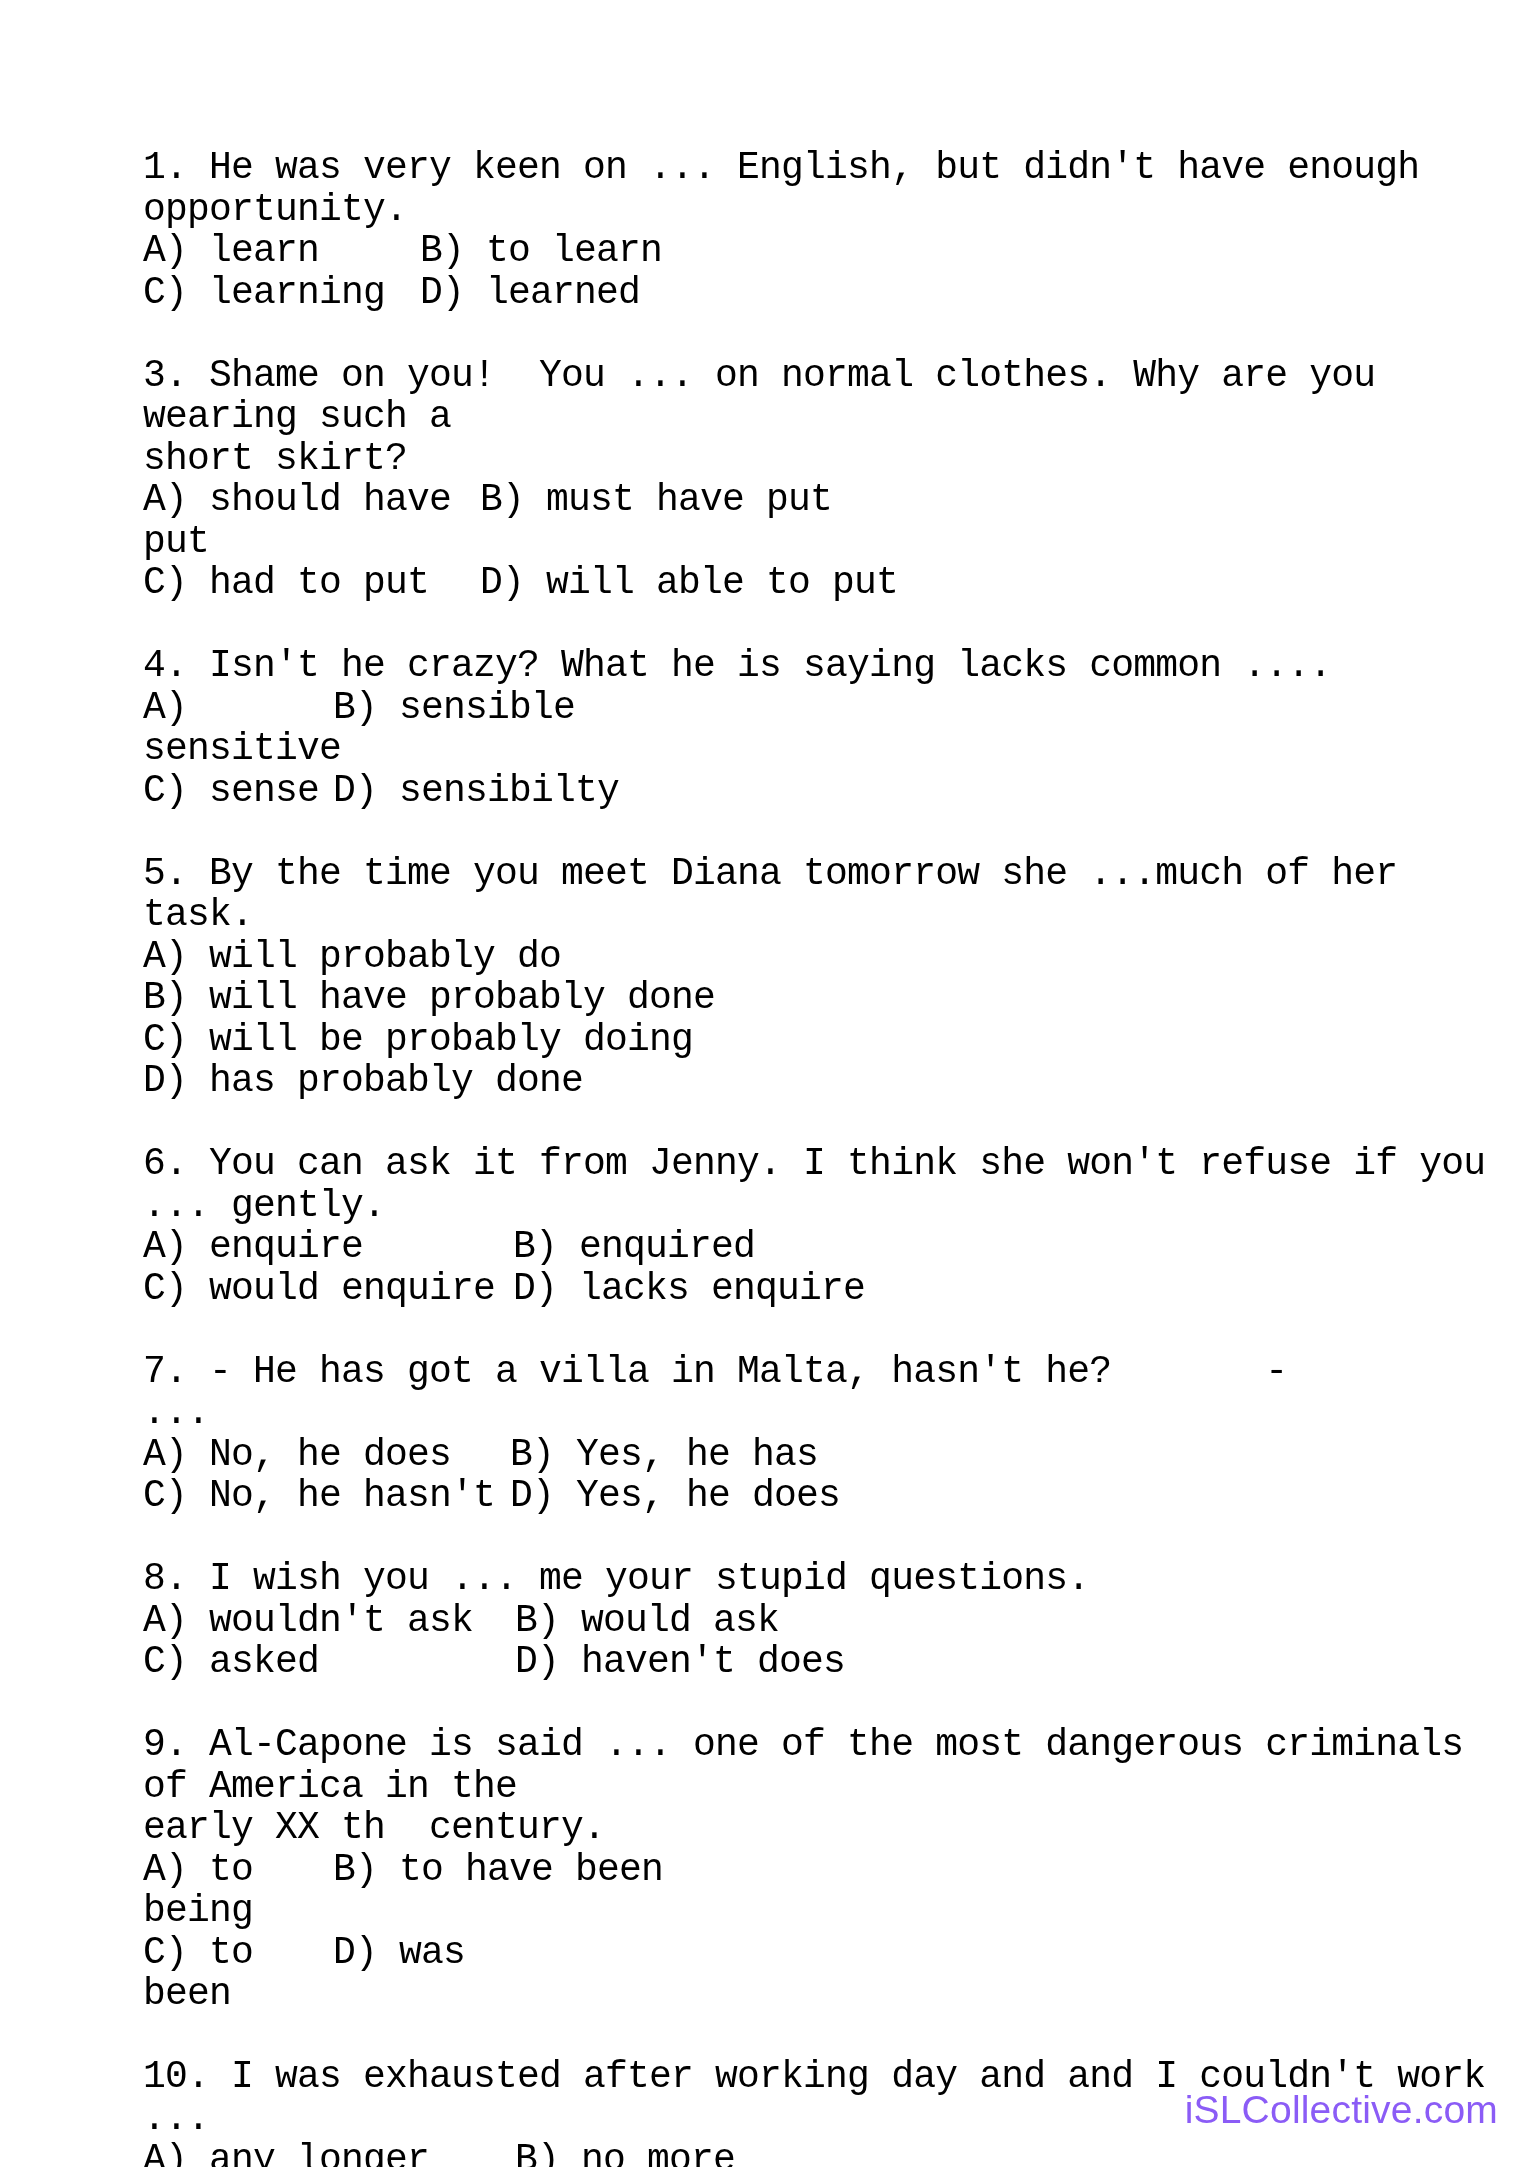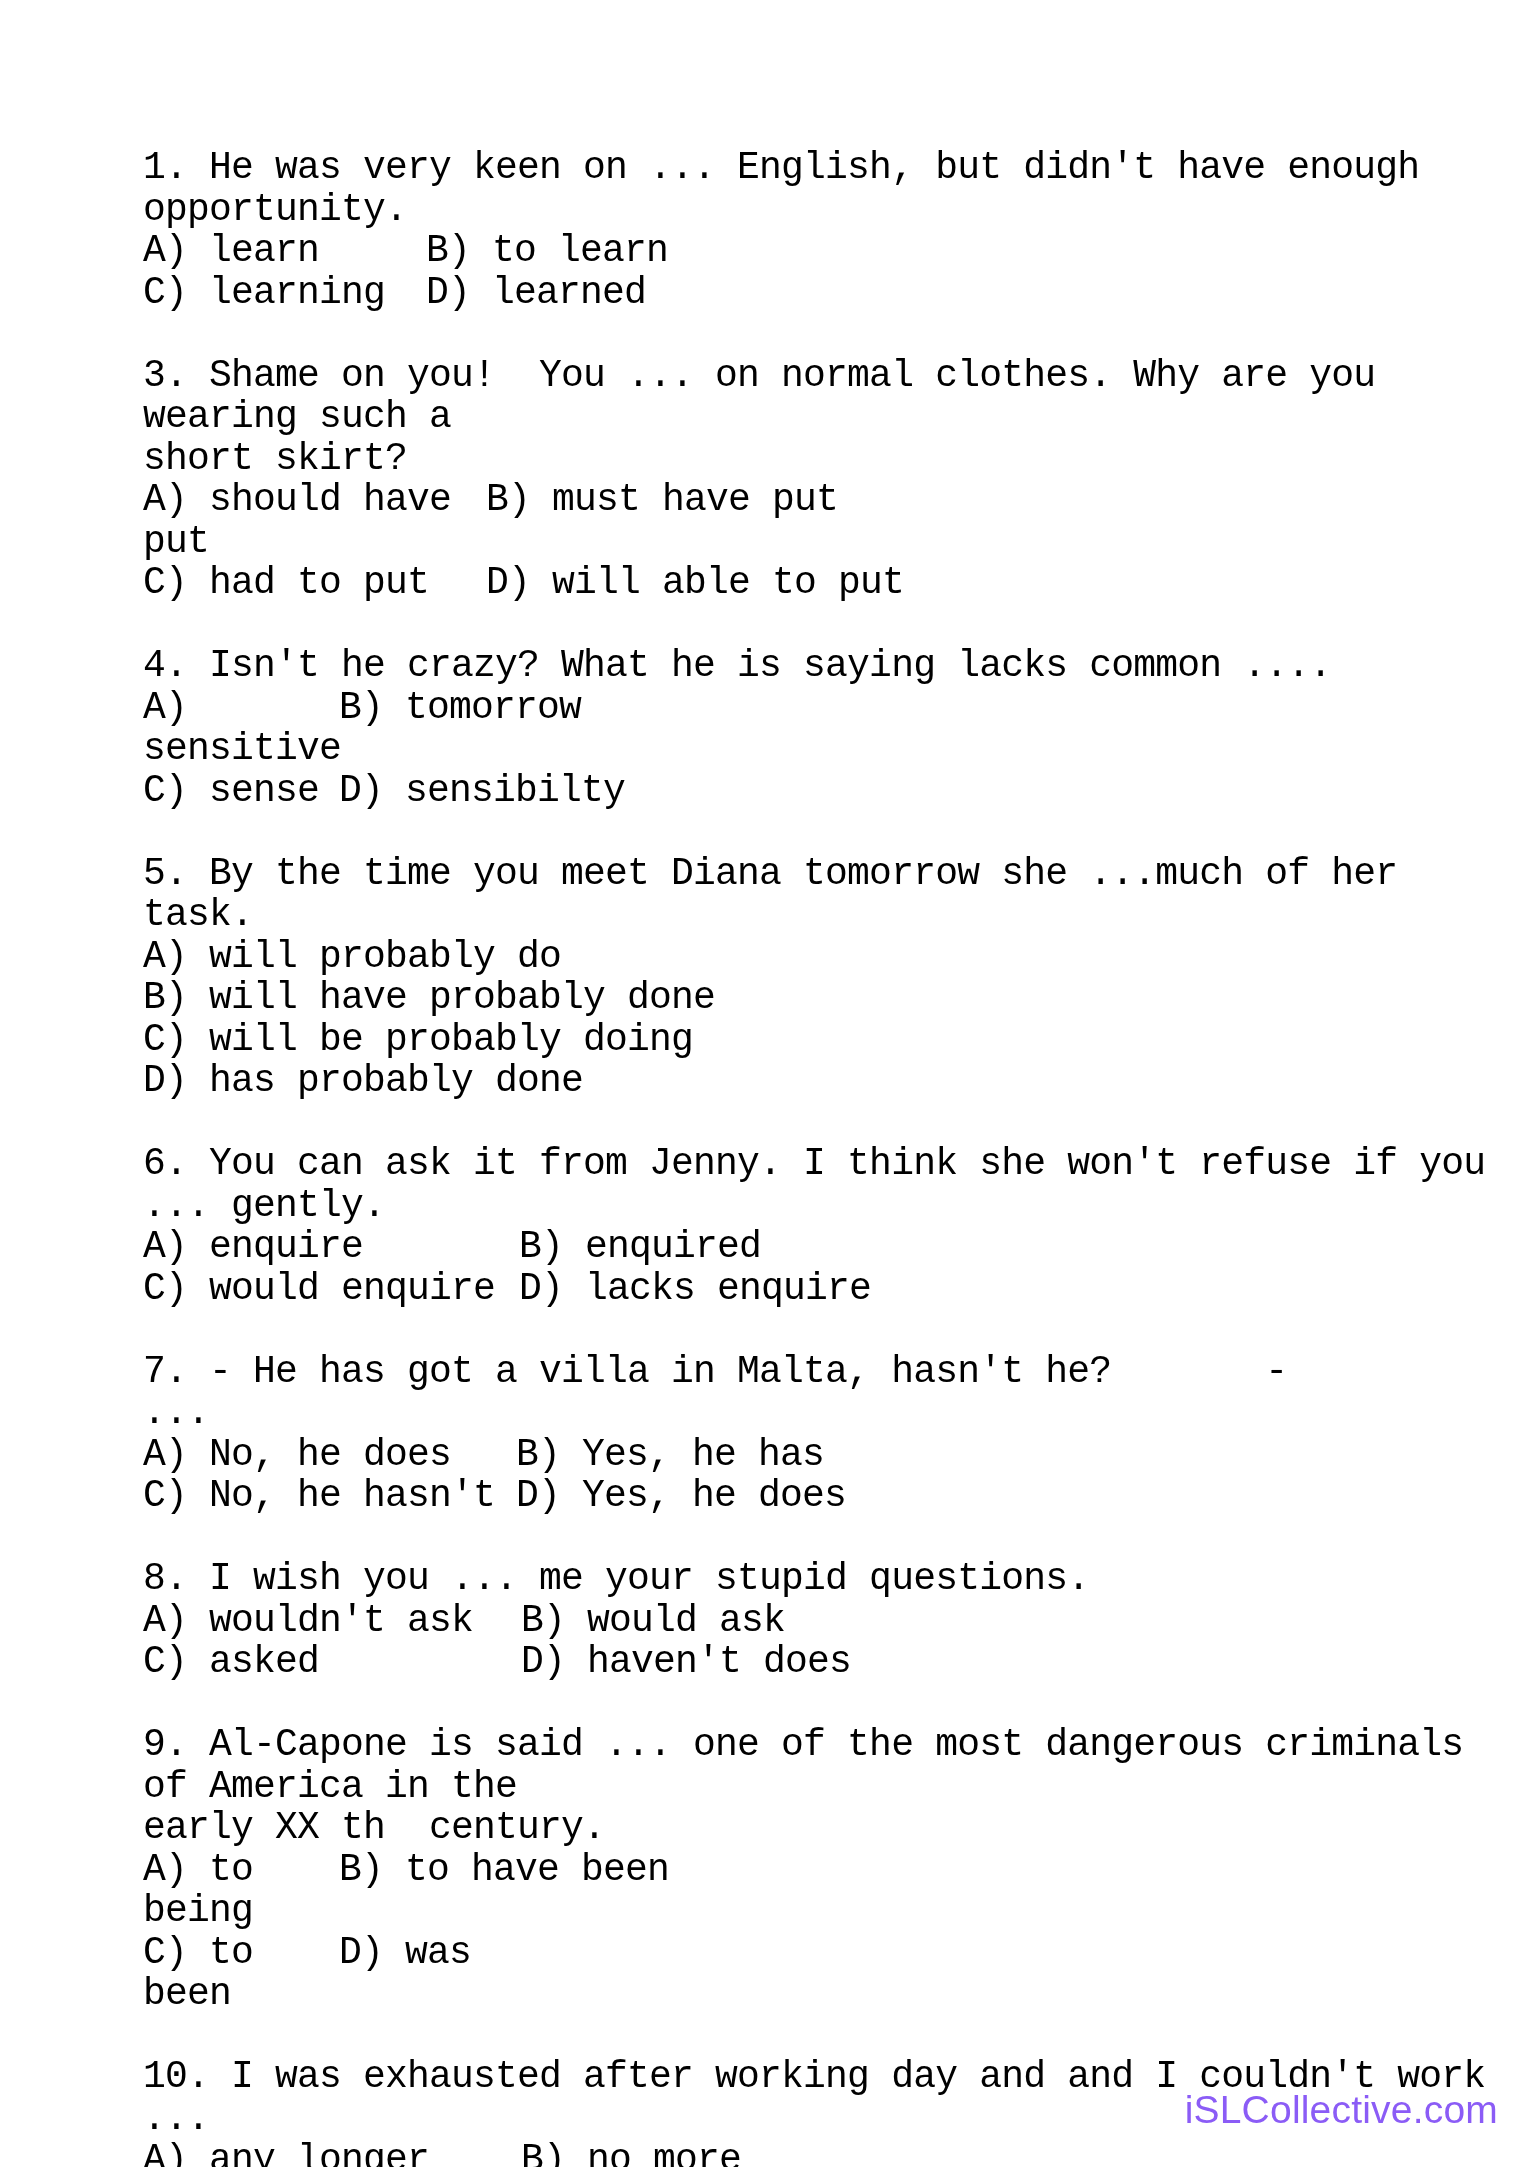--- a/index.html
+++ b/index.html
@@ -28,21 +28,20 @@
   .question {
     margin: 0 0 41.5px 0;
   }
   .q-title {
     margin: 0;
     white-space: pre-wrap;
   }
   .opt-row {
     display: flex;
     align-items: flex-start;
-    gap: 6px;
   }
   .opt-row .cell-a {
     width: var(--colA, 280px);
     flex-shrink: 0;
     white-space: pre-wrap;
   }
   .opt-row .cell-b {
     white-space: pre-wrap;
   }
   .opt-row .cell-single {
@@ -86,21 +85,21 @@
     <div class="opt-row">
       <span class="cell-a">C) had to put</span>
       <span class="cell-b">D) will able to put</span>
     </div>
   </section>
 
   <section class="question" style="--colA:190px">
     <p class="q-title">4. Isn't he crazy? What he is saying lacks common ....</p>
     <div class="opt-row">
       <span class="cell-a">A) sensitive</span>
-      <span class="cell-b">B) tomorrow</span>
+      <span class="cell-b">B) sensible</span>
     </div>
     <div class="opt-row">
       <span class="cell-a">C) sense</span>
       <span class="cell-b">D) sensibilty</span>
     </div>
   </section>
 
   <section class="question">
     <p class="q-title">5. By the time you meet Diana tomorrow she ...much of her task.</p>
     <div class="opt-row">

